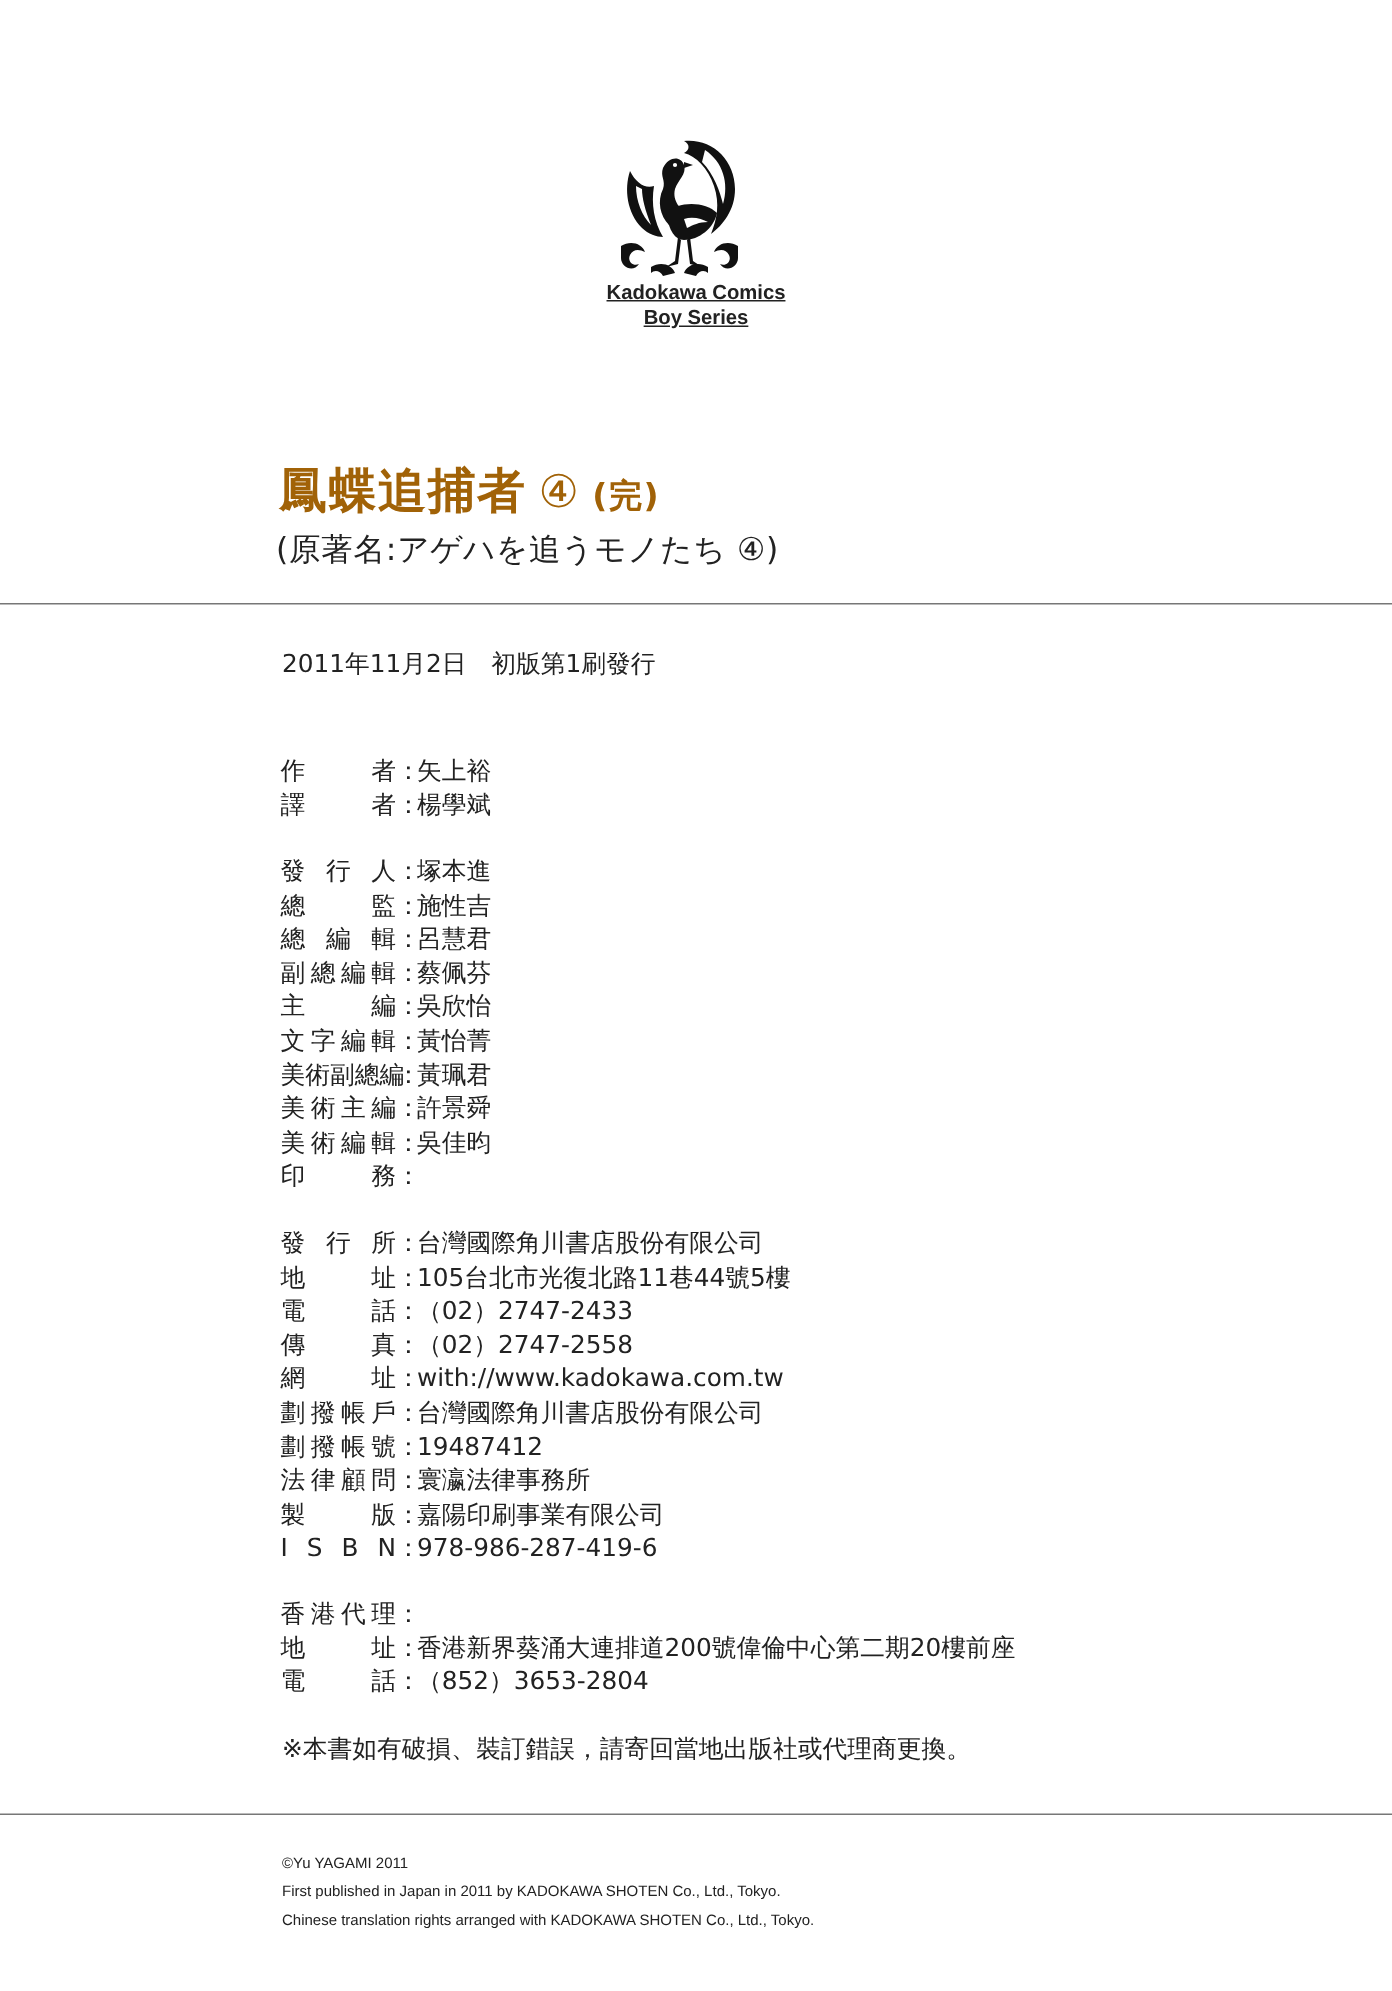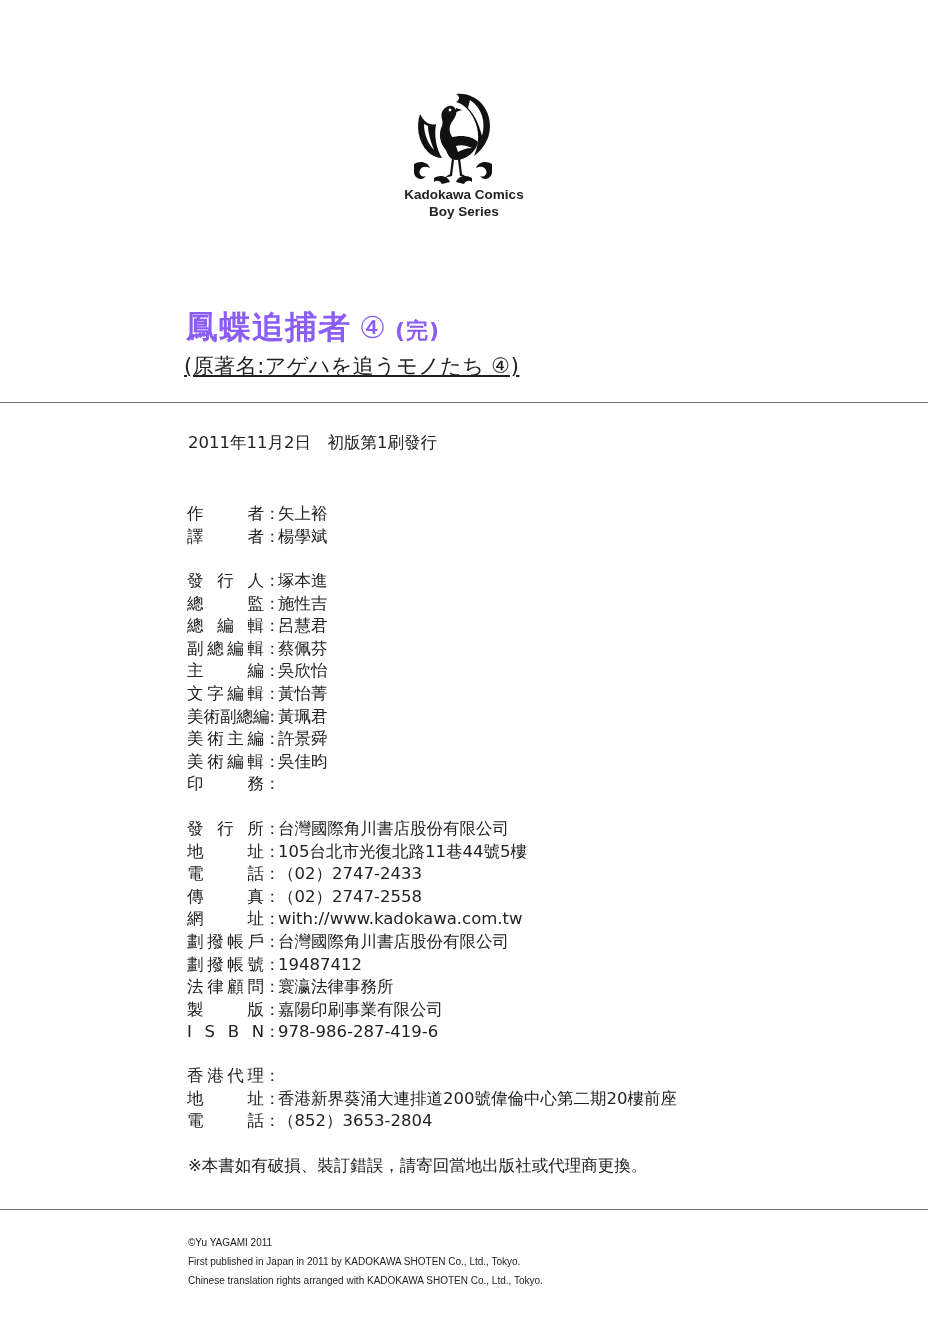--- a/index.html
+++ b/index.html
@@ -4,27 +4,27 @@
 <style>
   html, body { margin: 0; padding: 0; }
   body {
     width: 928px; height: 1327px; background: #ffffff; position: relative;
     overflow: hidden; color: #1a1a1a;
     font-family: "DejaVu Sans", "Liberation Sans", sans-serif;
   }
   .abs { position: absolute; }
   #logo { left: 412px; top: 90px; width: 82px; height: 96px; }
   .imprint { left: 360px; width: 208px; text-align: center; font-family: "Liberation Sans", sans-serif;
-    font-weight: bold; font-size: 13.5px; color: #222; }
+    font-weight: bold; font-size: 13.5px; color: #222; text-decoration: underline; }
   #imprint1 { top: 187px; }
   #imprint2 { top: 204px; text-align: center; }
-  #title { left: 186px; top: 306px; font-size: 32px; font-weight: bold; color: #8b5cf6; letter-spacing: 1px; white-space: nowrap; }
+  #title { left: 186px; top: 306px; font-size: 32px; font-weight: bold; color: #a16207; letter-spacing: 1px; white-space: nowrap; }
   #title .vol { font-weight: normal; font-size: 30px; margin-left: 8px; }
   #title .fin { font-size: 22px; margin-left: 8px; }
-  #subtitle { left: 184px; top: 352px; font-size: 21px; color: #222; white-space: nowrap; letter-spacing: 0.5px; text-decoration: underline; }
+  #subtitle { left: 184px; top: 352px; font-size: 21px; color: #222; white-space: nowrap; letter-spacing: 0.5px; }
   .rule { left: 0; width: 928px; height: 1px; background: #777; }
   #rule1 { top: 402px; }
   #rule2 { top: 1209px; }
   #edition { left: 188px; top: 432px; font-size: 16.5px; color: #222; white-space: nowrap; text-align: center; }
   .credits { left: 187px; font-size: 16.5px; color: #222; }
   .row { height: 22.6px; line-height: 22.6px; white-space: nowrap; display: flex; }
   .row .lbl { width: 77px; display: flex; justify-content: space-between; }
   .row .colon { width: 14px; text-align: center; }
   .row .val { }
   #group1 { top: 503px; }

